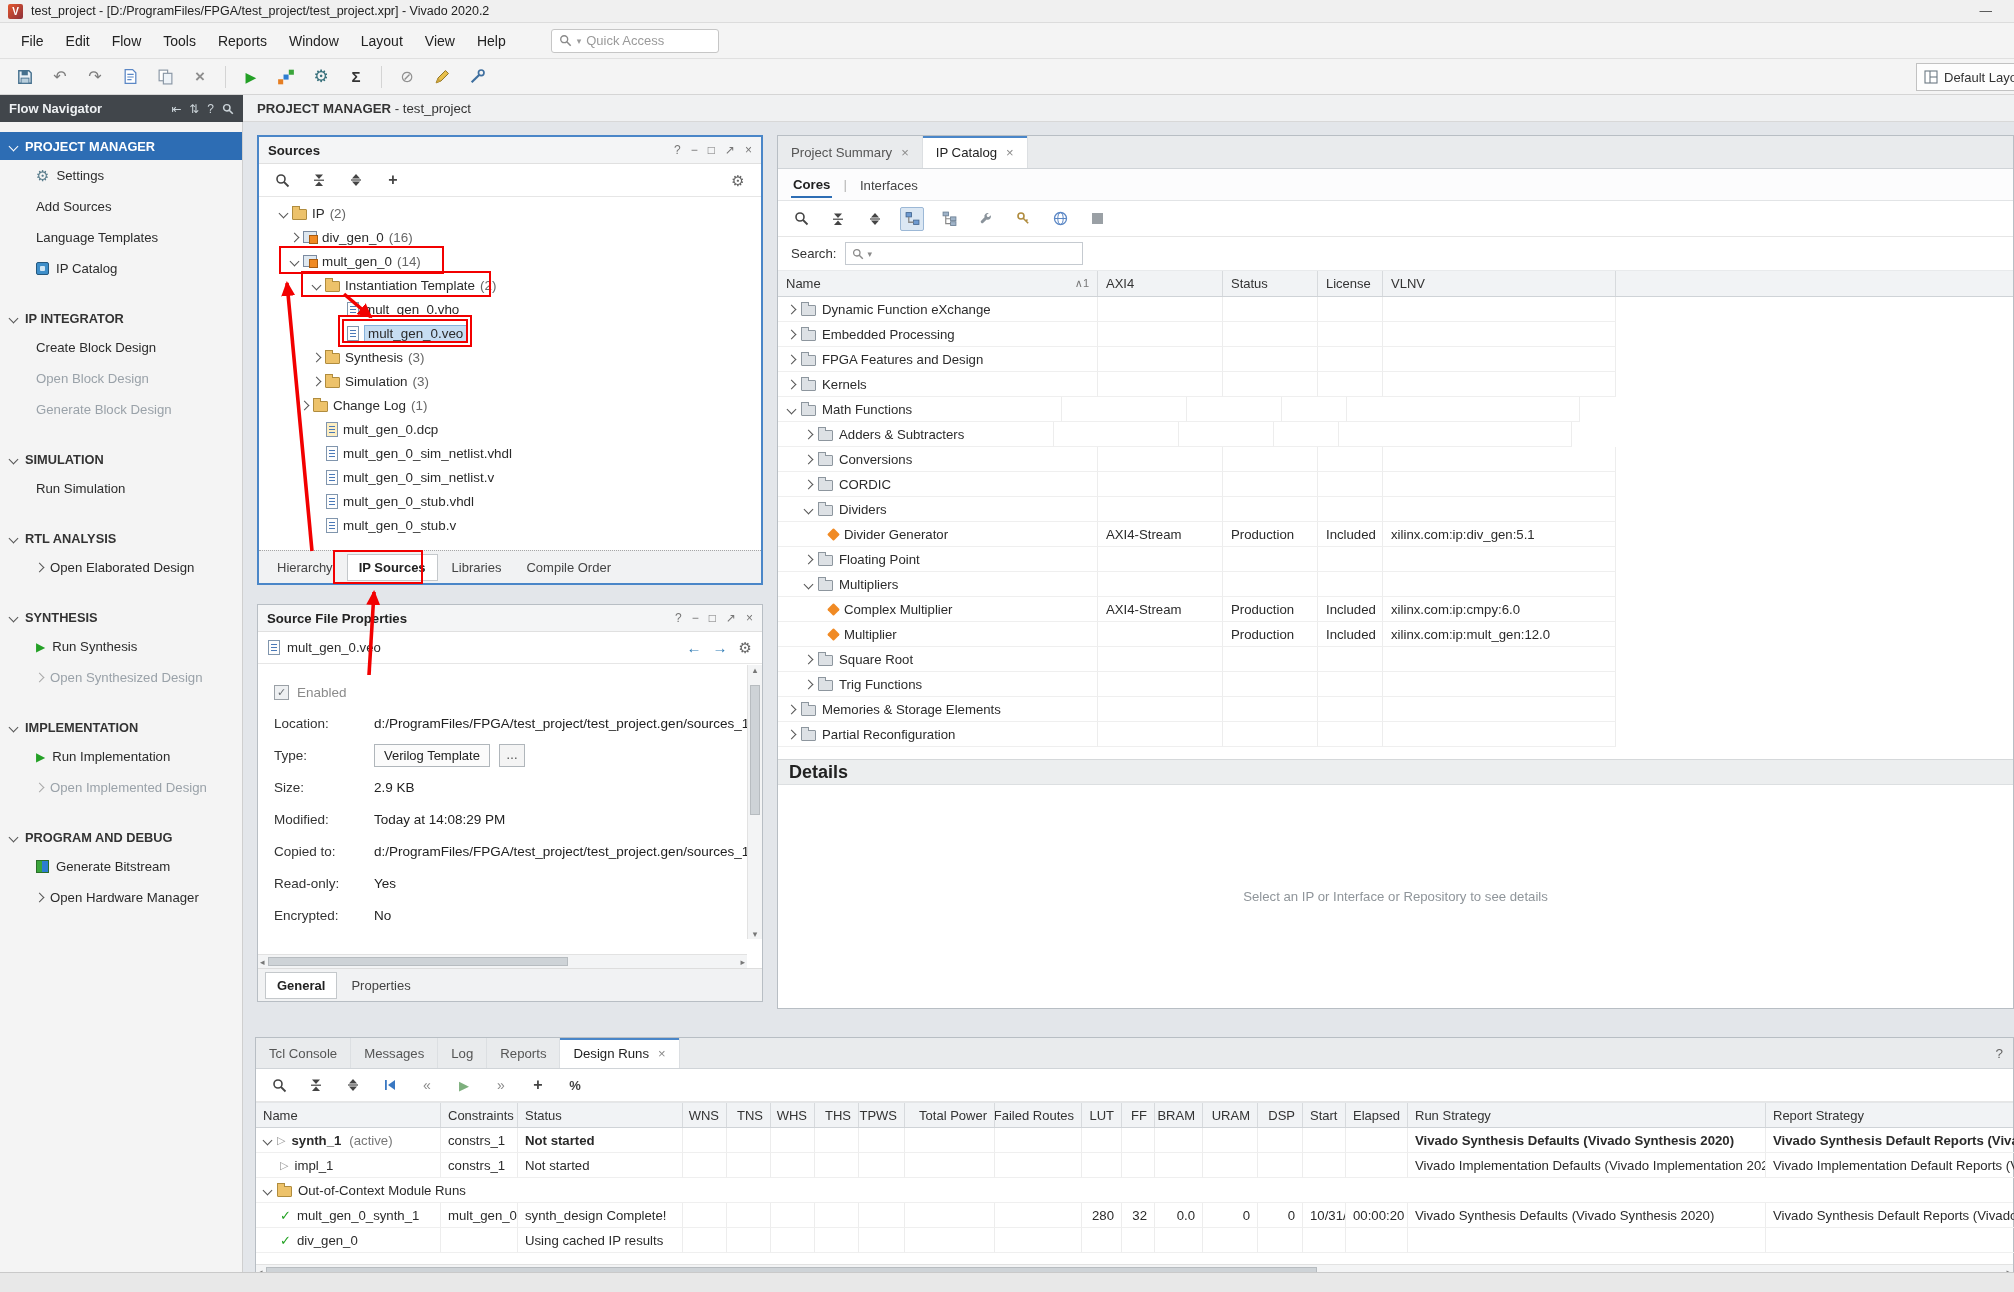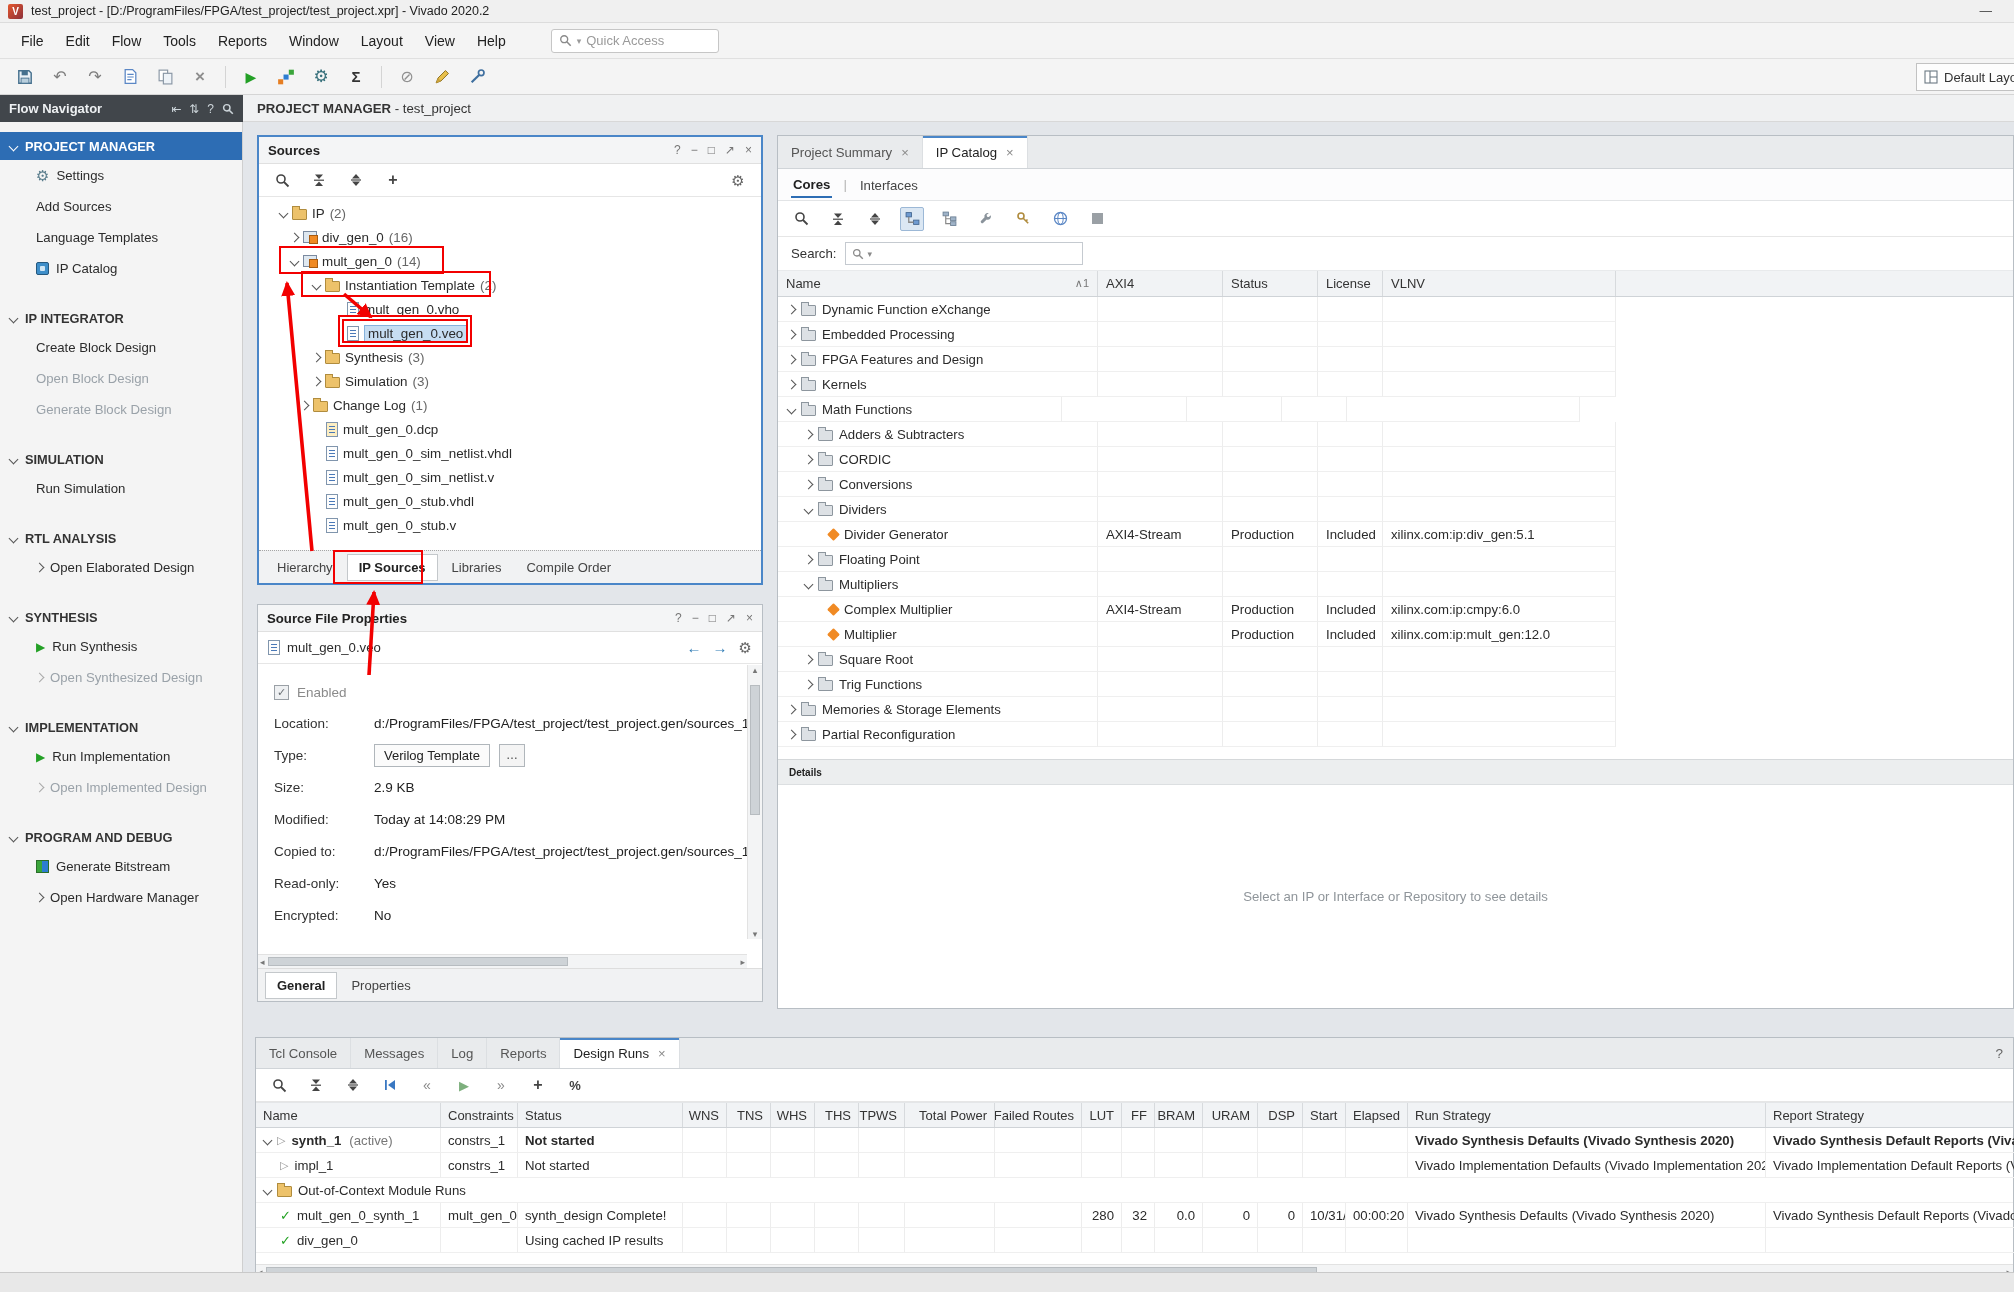--- a/index.html
+++ b/index.html
@@ -123,21 +123,21 @@
 .search-box{width:238px;height:23px;border:1px solid #c5cad0;background:#fff;display:flex;align-items:center;gap:3px;padding:0 6px;color:#8a8a8a}
 .c-header{display:flex;height:26px;background:#f1f3f5;border-bottom:1px solid #cfd3d7}
 .c-hcell{display:flex;align-items:center;padding:0 8px;border-right:1px solid #d7dadd;font-size:13px;color:#333;flex:none}
 .sort-ind{margin-left:auto;font-size:11px;color:#777}
 #cat-rows{overflow:hidden}
 .c-row{display:flex;height:25px}
 .c-cell{display:flex;align-items:center;padding:0 8px;border-right:1px solid #ededed;border-bottom:1px solid #efefef;
  font-size:13.2px;white-space:nowrap;overflow:hidden;flex:none}
 .c-cell.name-cell{gap:6px}
 .details-hdr{height:26px;background:#eceeef;border-top:1px solid #d5d8da;border-bottom:1px solid #dcdfe1;
- display:flex;align-items:center;padding:0 11px;font-weight:bold;font-size:10px;color:#222;margin-top:12px}
+ display:flex;align-items:center;padding:0 11px;font-weight:bold;font-size:18px;color:#222;margin-top:12px}
 .details-body{display:flex;align-items:center;justify-content:center;color:#8f959a;font-size:13.2px}
 
 #runs-panel{left:255px;top:1037px;width:1759px;height:253px}
 #runs-tabs{height:31px}
 .runs-help{margin-left:auto;display:flex;align-items:center;padding:0 10px;color:#666}
 .r-header{display:flex;height:26px;background:#f1f3f5;border-bottom:1px solid #cfd3d7;border-top:1px solid #e4e6e8}
 .r-hcell{display:flex;align-items:center;padding:0 7px;border-right:1px solid #d7dadd;font-size:13px;color:#333;flex:none;
  white-space:nowrap;overflow:hidden}
 .r-hcell.num{justify-content:flex-end}
 .r-row{display:flex;height:25px}
@@ -724,46 +724,46 @@
           <span class="chev down"></span>
           <span class="ic-folder gray"></span>
           <span>Math Functions</span>
         </div>
         <div class="c-cell" style="width: 125px;"></div>
         <div class="c-cell" style="width: 95px;"></div>
         <div class="c-cell" style="width: 65px;"></div>
         <div class="c-cell" style="width: 233px;"></div>
       </div>
       <div class="c-row">
+        <div class="c-cell name-cell" style="width: 276px; padding-left: 27px;">
+          <span class="chev"></span>
+          <span class="ic-folder gray"></span>
+          <span>Adders &amp; Subtracters</span>
+        </div>
+        <div class="c-cell" style="width: 125px;"></div>
+        <div class="c-cell" style="width: 95px;"></div>
+        <div class="c-cell" style="width: 65px;"></div>
+        <div class="c-cell" style="width: 233px;"></div>
+      </div>
+      <div class="c-row">
         <div class="c-cell name-cell" style="width: 320px; padding-left: 27px;">
           <span class="chev"></span>
           <span class="ic-folder gray"></span>
-          <span>Adders &amp; Subtracters</span>
+          <span>Conversions</span>
         </div>
         <div class="c-cell" style="width: 125px;"></div>
         <div class="c-cell" style="width: 95px;"></div>
         <div class="c-cell" style="width: 65px;"></div>
         <div class="c-cell" style="width: 233px;"></div>
       </div>
       <div class="c-row">
         <div class="c-cell name-cell" style="width: 320px; padding-left: 27px;">
           <span class="chev"></span>
           <span class="ic-folder gray"></span>
           <span>CORDIC</span>
-        </div>
-        <div class="c-cell" style="width: 125px;"></div>
-        <div class="c-cell" style="width: 95px;"></div>
-        <div class="c-cell" style="width: 65px;"></div>
-        <div class="c-cell" style="width: 233px;"></div>
-      </div>
-      <div class="c-row">
-        <div class="c-cell name-cell" style="width: 320px; padding-left: 27px;">
-          <span class="chev"></span>
-          <span class="ic-folder gray"></span>
-          <span>Conversions</span>
         </div>
         <div class="c-cell" style="width: 125px;"></div>
         <div class="c-cell" style="width: 95px;"></div>
         <div class="c-cell" style="width: 65px;"></div>
         <div class="c-cell" style="width: 233px;"></div>
       </div>
       <div class="c-row">
         <div class="c-cell name-cell" style="width: 320px; padding-left: 27px;">
           <span class="chev down"></span>
           <span class="ic-folder gray"></span>

